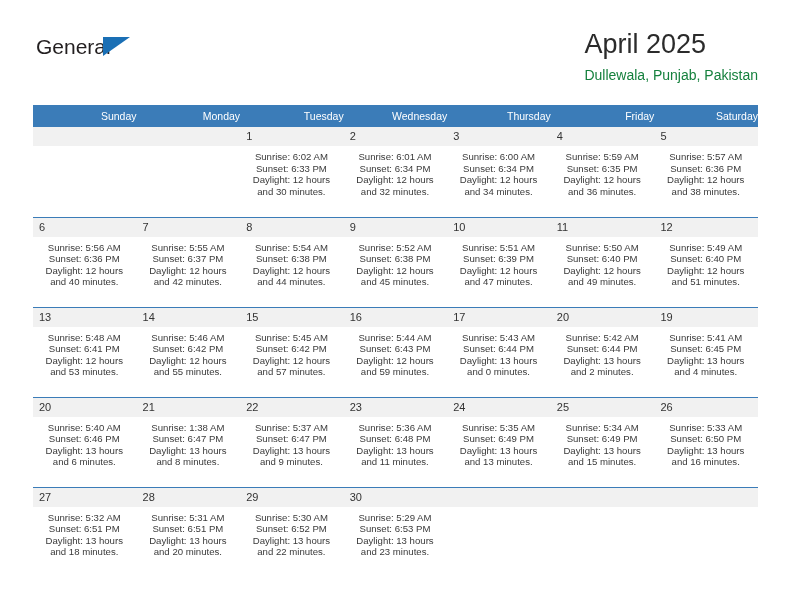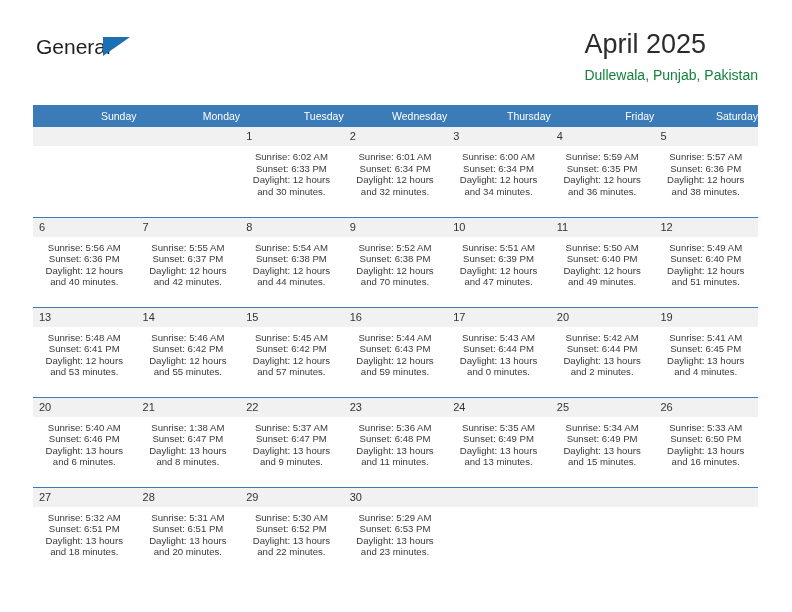--- a/index.html
+++ b/index.html
@@ -257,21 +257,21 @@
               <div>Daylight: 12 hours</div>
               <div>and 44 minutes.</div>
             </div>
           </td>
           <td class="">
             <div class="daynum">9</div>
             <div class="cell-body">
               <div>Sunrise: 5:52 AM</div>
               <div>Sunset: 6:38 PM</div>
               <div>Daylight: 12 hours</div>
-              <div>and 70 minutes.</div>
+              <div>and 45 minutes.</div>
             </div>
           </td>
           <td class="">
             <div class="daynum">10</div>
             <div class="cell-body">
               <div>Sunrise: 5:51 AM</div>
               <div>Sunset: 6:39 PM</div>
               <div>Daylight: 12 hours</div>
               <div>and 47 minutes.</div>
             </div>

